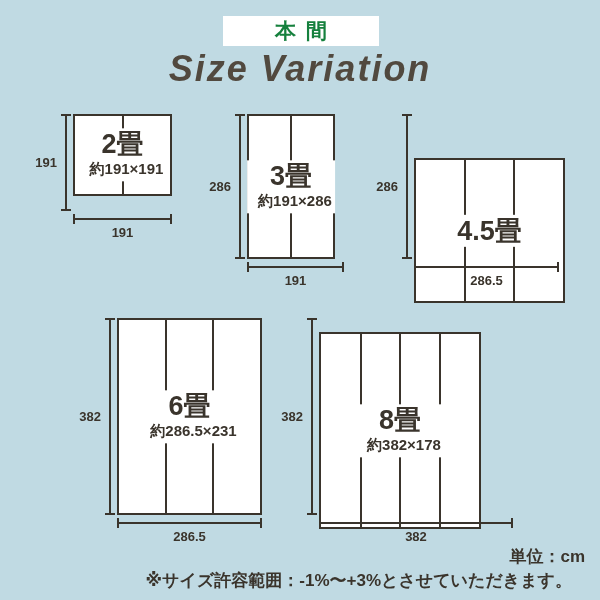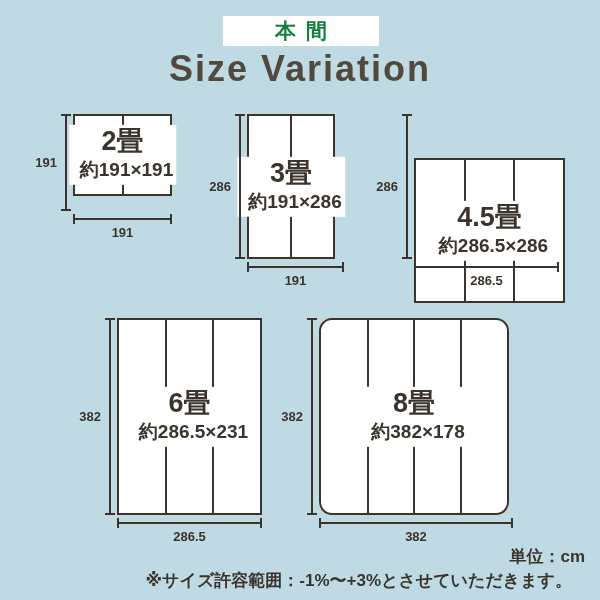--- a/index.html
+++ b/index.html
@@ -24,20 +24,21 @@
     background:var(--panel);
     display:flex;align-items:center;justify-content:center;
     font-size:21px;font-weight:700;color:#15803d;
     letter-spacing:10px;text-indent:10px;
   }
   .title{
     position:absolute;left:0;top:48px;width:600px;
     text-align:center;
     font-size:36px;font-weight:700;letter-spacing:2px;
     color:var(--title_color);
+    font-style:italic;
   }
 
   .mat-rect{
     position:absolute;
     background:var(--panel);
     border:2px solid var(--ink);
   }
   .seam{
     position:absolute;top:0;bottom:0;width:2px;
     background:var(--ink);
@@ -45,21 +46,21 @@
   }
   .mat-label{
     position:absolute;left:50%;top:50%;
     transform:translate(-50%,-50%);
     background:var(--panel);
     text-align:center;
     padding:2px 3px;
     white-space:nowrap;
   }
   .mat-name{font-size:27px;font-weight:700;line-height:1.05;color:var(--ink);}
-  .mat-size{font-size:19px;font-weight:700;margin-top:2px;color:var(--ink);padding-left:8px;}
+  .mat-size{font-size:15px;font-weight:700;margin-top:2px;color:var(--ink);padding-left:8px;}
 
   .vdim{
     position:absolute;width:10px;
     border-top:2px solid var(--ink);
     border-bottom:2px solid var(--ink);
   }
   .vdim::before{
     content:"";position:absolute;left:50%;top:0;bottom:0;
     width:2px;margin-left:-1px;background:var(--ink);
   }
@@ -129,21 +130,20 @@
     <div class="hdim" style="left:247px;top:262px;width:97px;"></div>
     <div class="hdim-label" style="left:247px;top:273px;width:97px;">191</div>
   </div>
 
   <div>
     <div class="mat-rect" style="left:414px;top:114px;width:151px;height:145px;margin-top:44px;">
       <div class="seam" style="left:33.33%;"></div>
       <div class="seam" style="left:66.66%;"></div>
       <div class="mat-label">
         <div class="mat-name">4.5畳</div>
-        <div class="mat-size">約286.5×286</div>
       </div>
     </div>
     <div class="vdim" style="left:402px;top:114px;height:145px;"></div>
     <div class="vdim-label" style="left:354px;top:179px;">286</div>
     <div class="hdim" style="left:414px;top:262px;width:145px;"></div>
     <div class="hdim-label" style="left:414px;top:273px;width:145px;">286.5</div>
   </div>
 
   <div>
     <div class="mat-rect" style="left:117px;top:318px;width:145px;height:197px;">
@@ -154,21 +154,21 @@
         <div class="mat-size">約286.5×231</div>
       </div>
     </div>
     <div class="vdim" style="left:105px;top:318px;height:197px;"></div>
     <div class="vdim-label" style="left:57px;top:409px;">382</div>
     <div class="hdim" style="left:117px;top:518px;width:145px;"></div>
     <div class="hdim-label" style="left:117px;top:529px;width:145px;">286.5</div>
   </div>
 
   <div>
-    <div class="mat-rect" style="left:319px;top:318px;width:190px;height:197px;border-radius:13px;">
+    <div class="mat-rect" style="left:319px;top:332px;width:162px;height:197px;">
       <div class="seam" style="left:25%;"></div>
       <div class="seam" style="left:50%;"></div>
       <div class="seam" style="left:75%;"></div>
       <div class="mat-label">
         <div class="mat-name">8畳</div>
         <div class="mat-size">約382×178</div>
       </div>
     </div>
     <div class="vdim" style="left:307px;top:318px;height:197px;"></div>
     <div class="vdim-label" style="left:259px;top:409px;">382</div>

